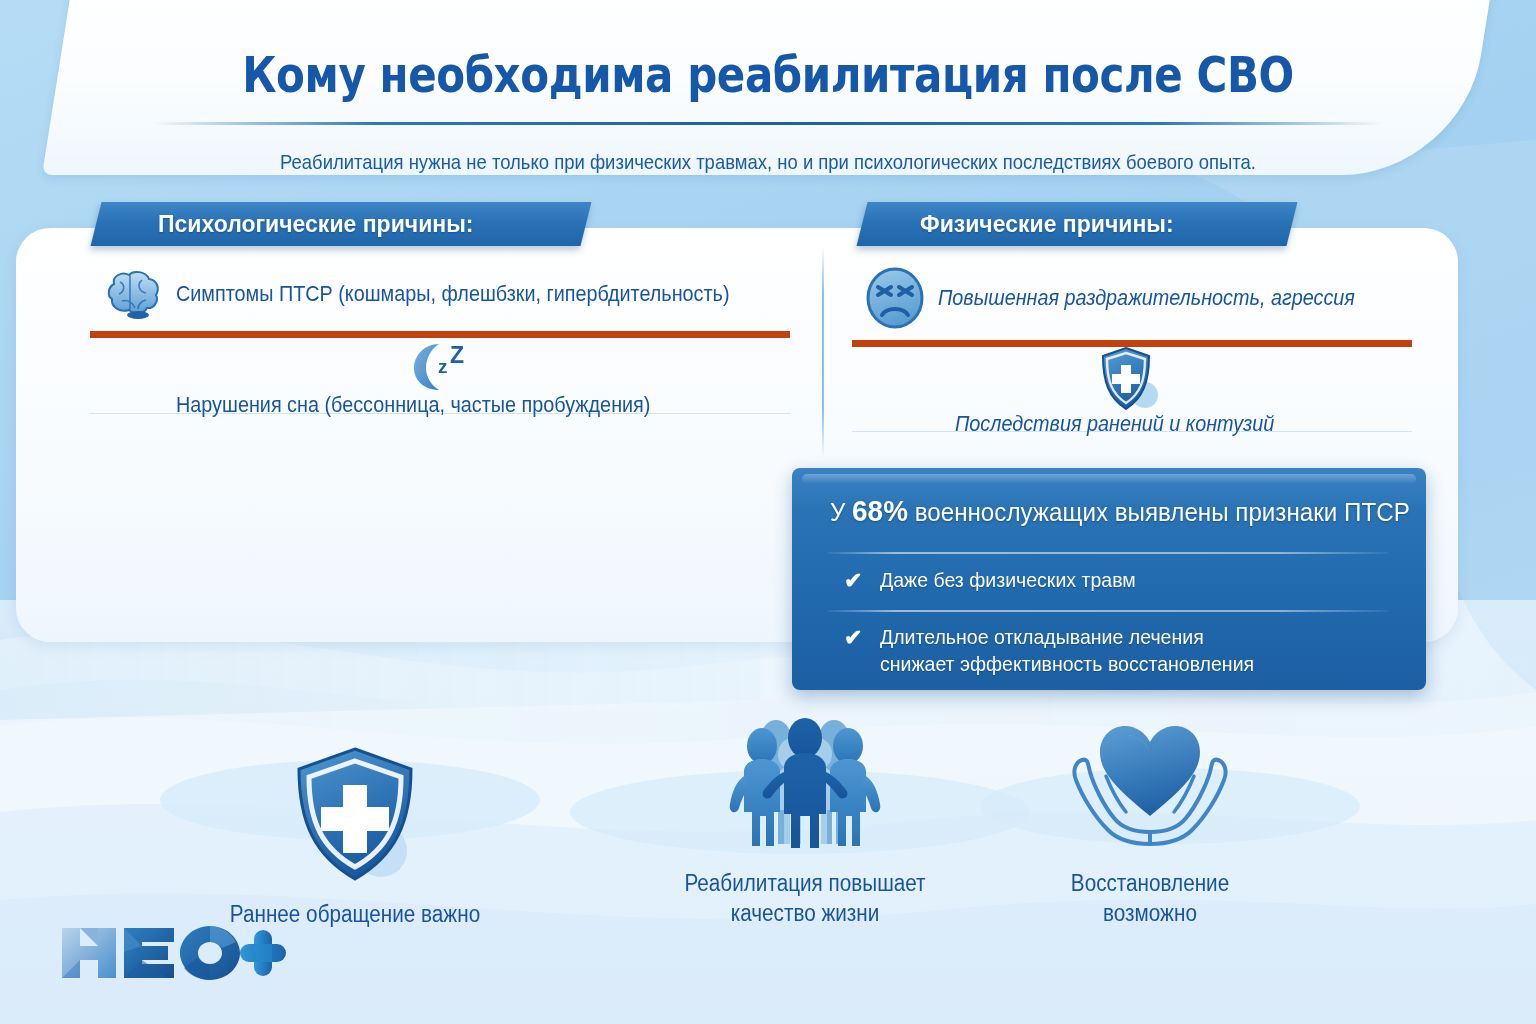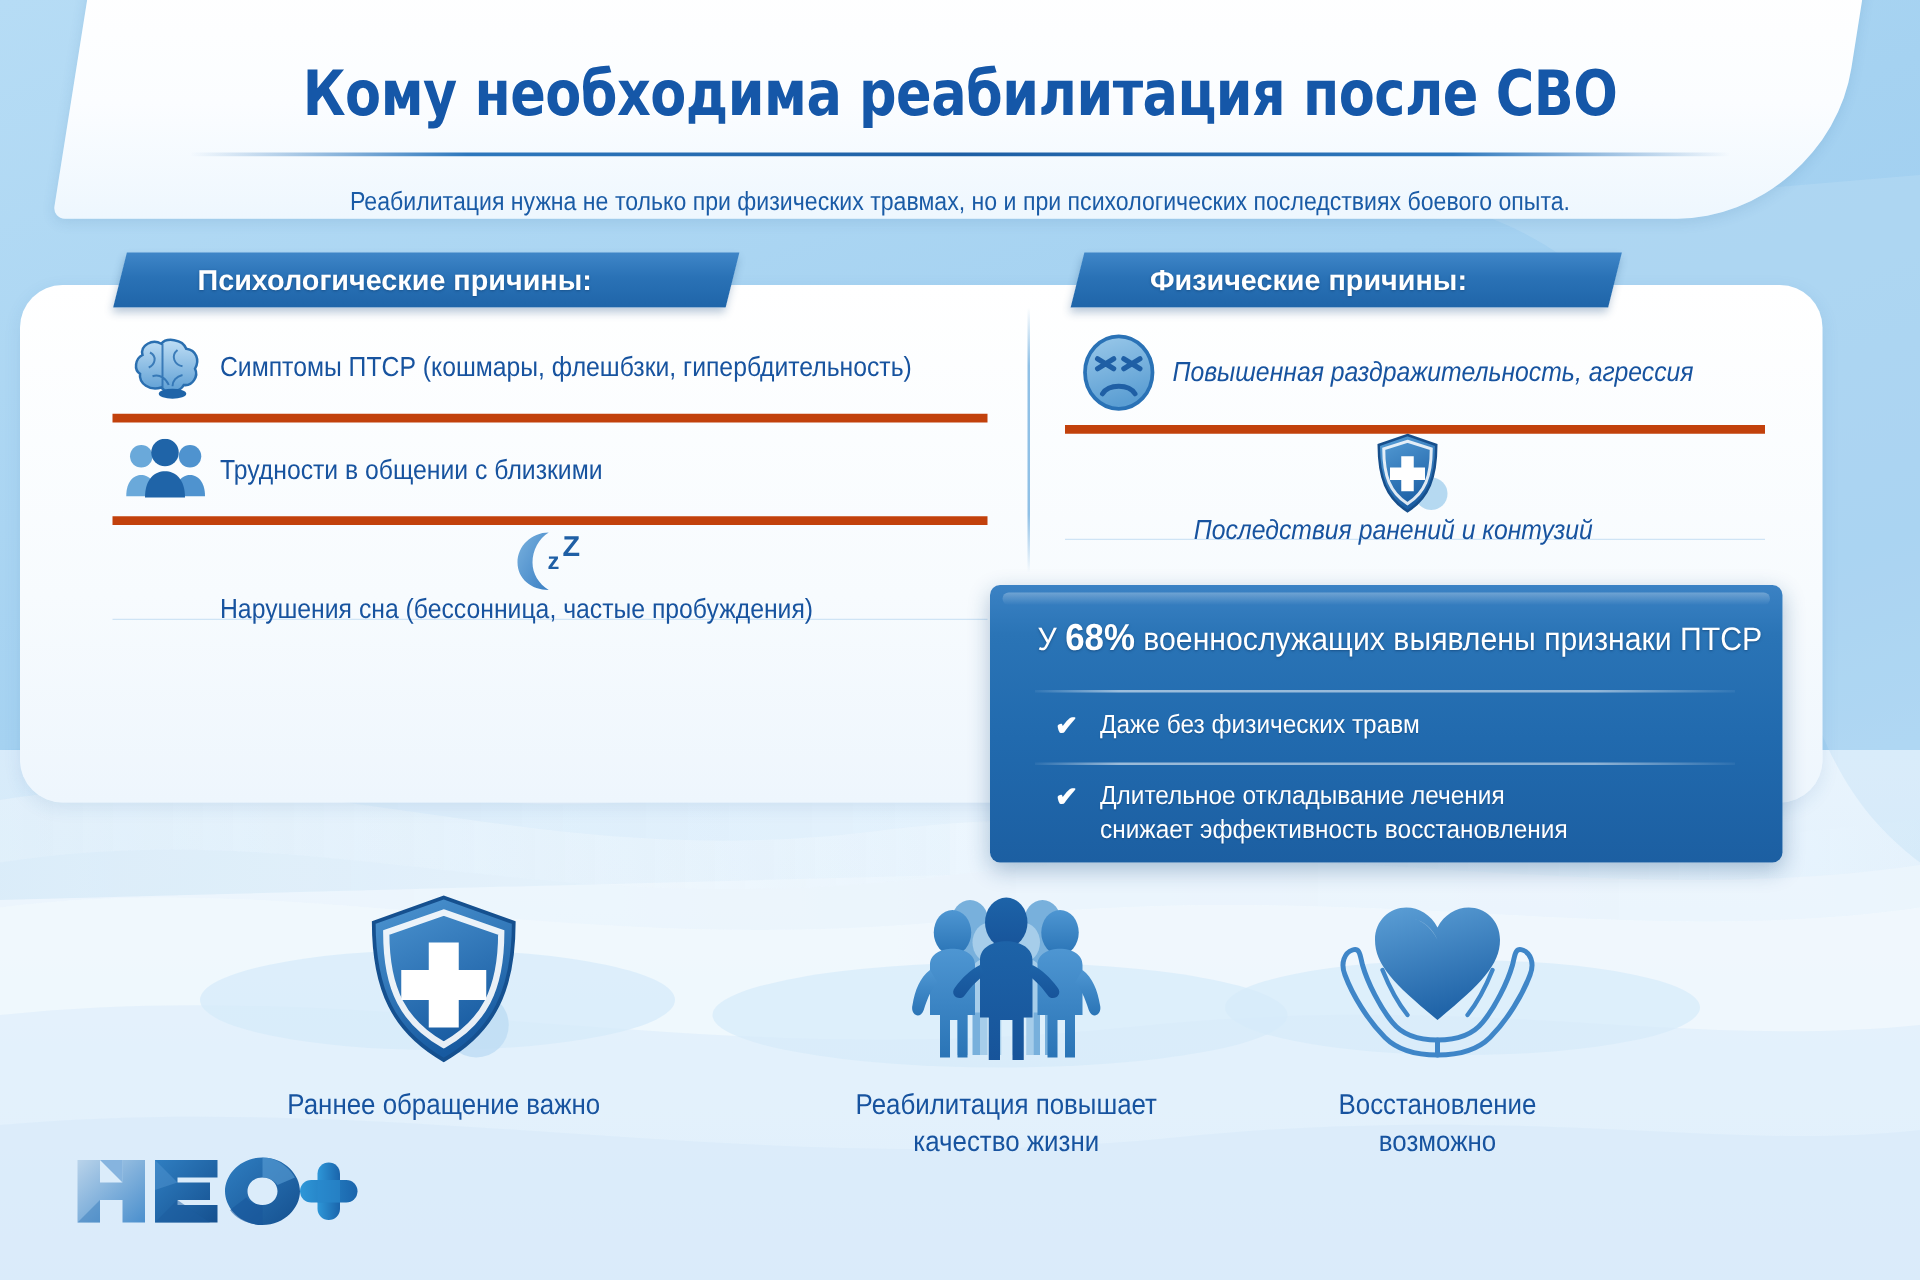--- a/index.html
+++ b/index.html
@@ -149,21 +149,21 @@
     color:#ffffff;font-size:22px;font-weight:bold;
   }
   .stat-text{
     font-size:21px;line-height:27px;
     transform:scaleX(.93);transform-origin:left top;
     text-shadow:0 1px 1px rgba(8,45,90,.4);
   }
 
   
   .feature{position:absolute;text-align:center;width:330px;}
-  #feature-1{left:190px;top:712px;}
+  #feature-1{left:190px;top:743px;}
   #feature-2{left:640px;top:712px;}
   #feature-3{left:985px;top:712px;}
   .feature-icon{height:140px;display:flex;align-items:flex-end;justify-content:center;}
   .feature-caption{
     margin-top:16px;font-size:23px;color:#17539f;line-height:30px;
     transform:scaleX(.9);
   }
 
   
   .logo{position:absolute;left:58px;top:918px;width:230px;height:66px;}
@@ -231,33 +231,20 @@
           <path d="M12,16 C10,8 20,3 27,7 C31,2 44,3 47,11 C55,12 58,20 54,27 C57,33 52,41 45,40 C42,46 31,47 27,42 C18,45 9,39 10,31 C5,28 6,19 12,16 Z" fill="url(#brG)" stroke="#2a6fb0" stroke-width="2"></path>
           <path d="M28,7 L28,43 M18,14 C24,17 22,24 17,26 M40,12 C34,17 38,24 44,25 M20,33 C26,31 31,35 33,40 M44,32 C39,33 36,37 36,41" fill="none" stroke="#2a6fb0" stroke-width="1.6" opacity=".85"></path>
           <path d="M27,42 C30,49 40,50 45,45 C39,50 30,49 27,42 Z" fill="#1f64a8"></path>
           <ellipse cx="36" cy="47" rx="11" ry="4" fill="#1f64a8"></ellipse>
         </svg>
       </div>
       <div class="row-text">Симптомы ПТСР (кошмары, флешбзки, гипербдительность)</div>
     </div>
 
 
-    <div class="row">
-      <div class="row-icon">
-        <svg width="66" height="50" viewBox="0 0 66 50">
-          <circle cx="13" cy="14" r="9" fill="#6aa9da"></circle>
-          <path d="M1,46 C1,34 7,29 13,29 C19,29 25,34 25,46 Z" fill="#6aa9da"></path>
-          <circle cx="52" cy="14" r="9" fill="#4f93cf"></circle>
-          <path d="M40,46 C40,34 46,29 52,29 C58,29 64,34 64,46 Z" fill="#4f93cf"></path>
-          <circle cx="32" cy="11" r="11" fill="#1f64a8"></circle>
-          <path d="M16,47 C16,32 24,26 32,26 C40,26 48,32 48,47 Z" fill="#1f64a8"></path>
-        </svg>
-      </div>
-      <div class="row-text">Трудности в общении с близкими</div>
-    </div>
 
     <div class="row">
       <div class="row-icon">
         <svg width="70" height="54" viewBox="0 0 70 54">
           <defs>
               <linearGradient id="mnG" x1="0" y1="0" x2="1" y2="1">
             <stop offset="0%" stop-color="#79b1de"></stop>
                 <stop offset="100%" stop-color="#3b80c4"></stop>
           </linearGradient>
             </defs>

